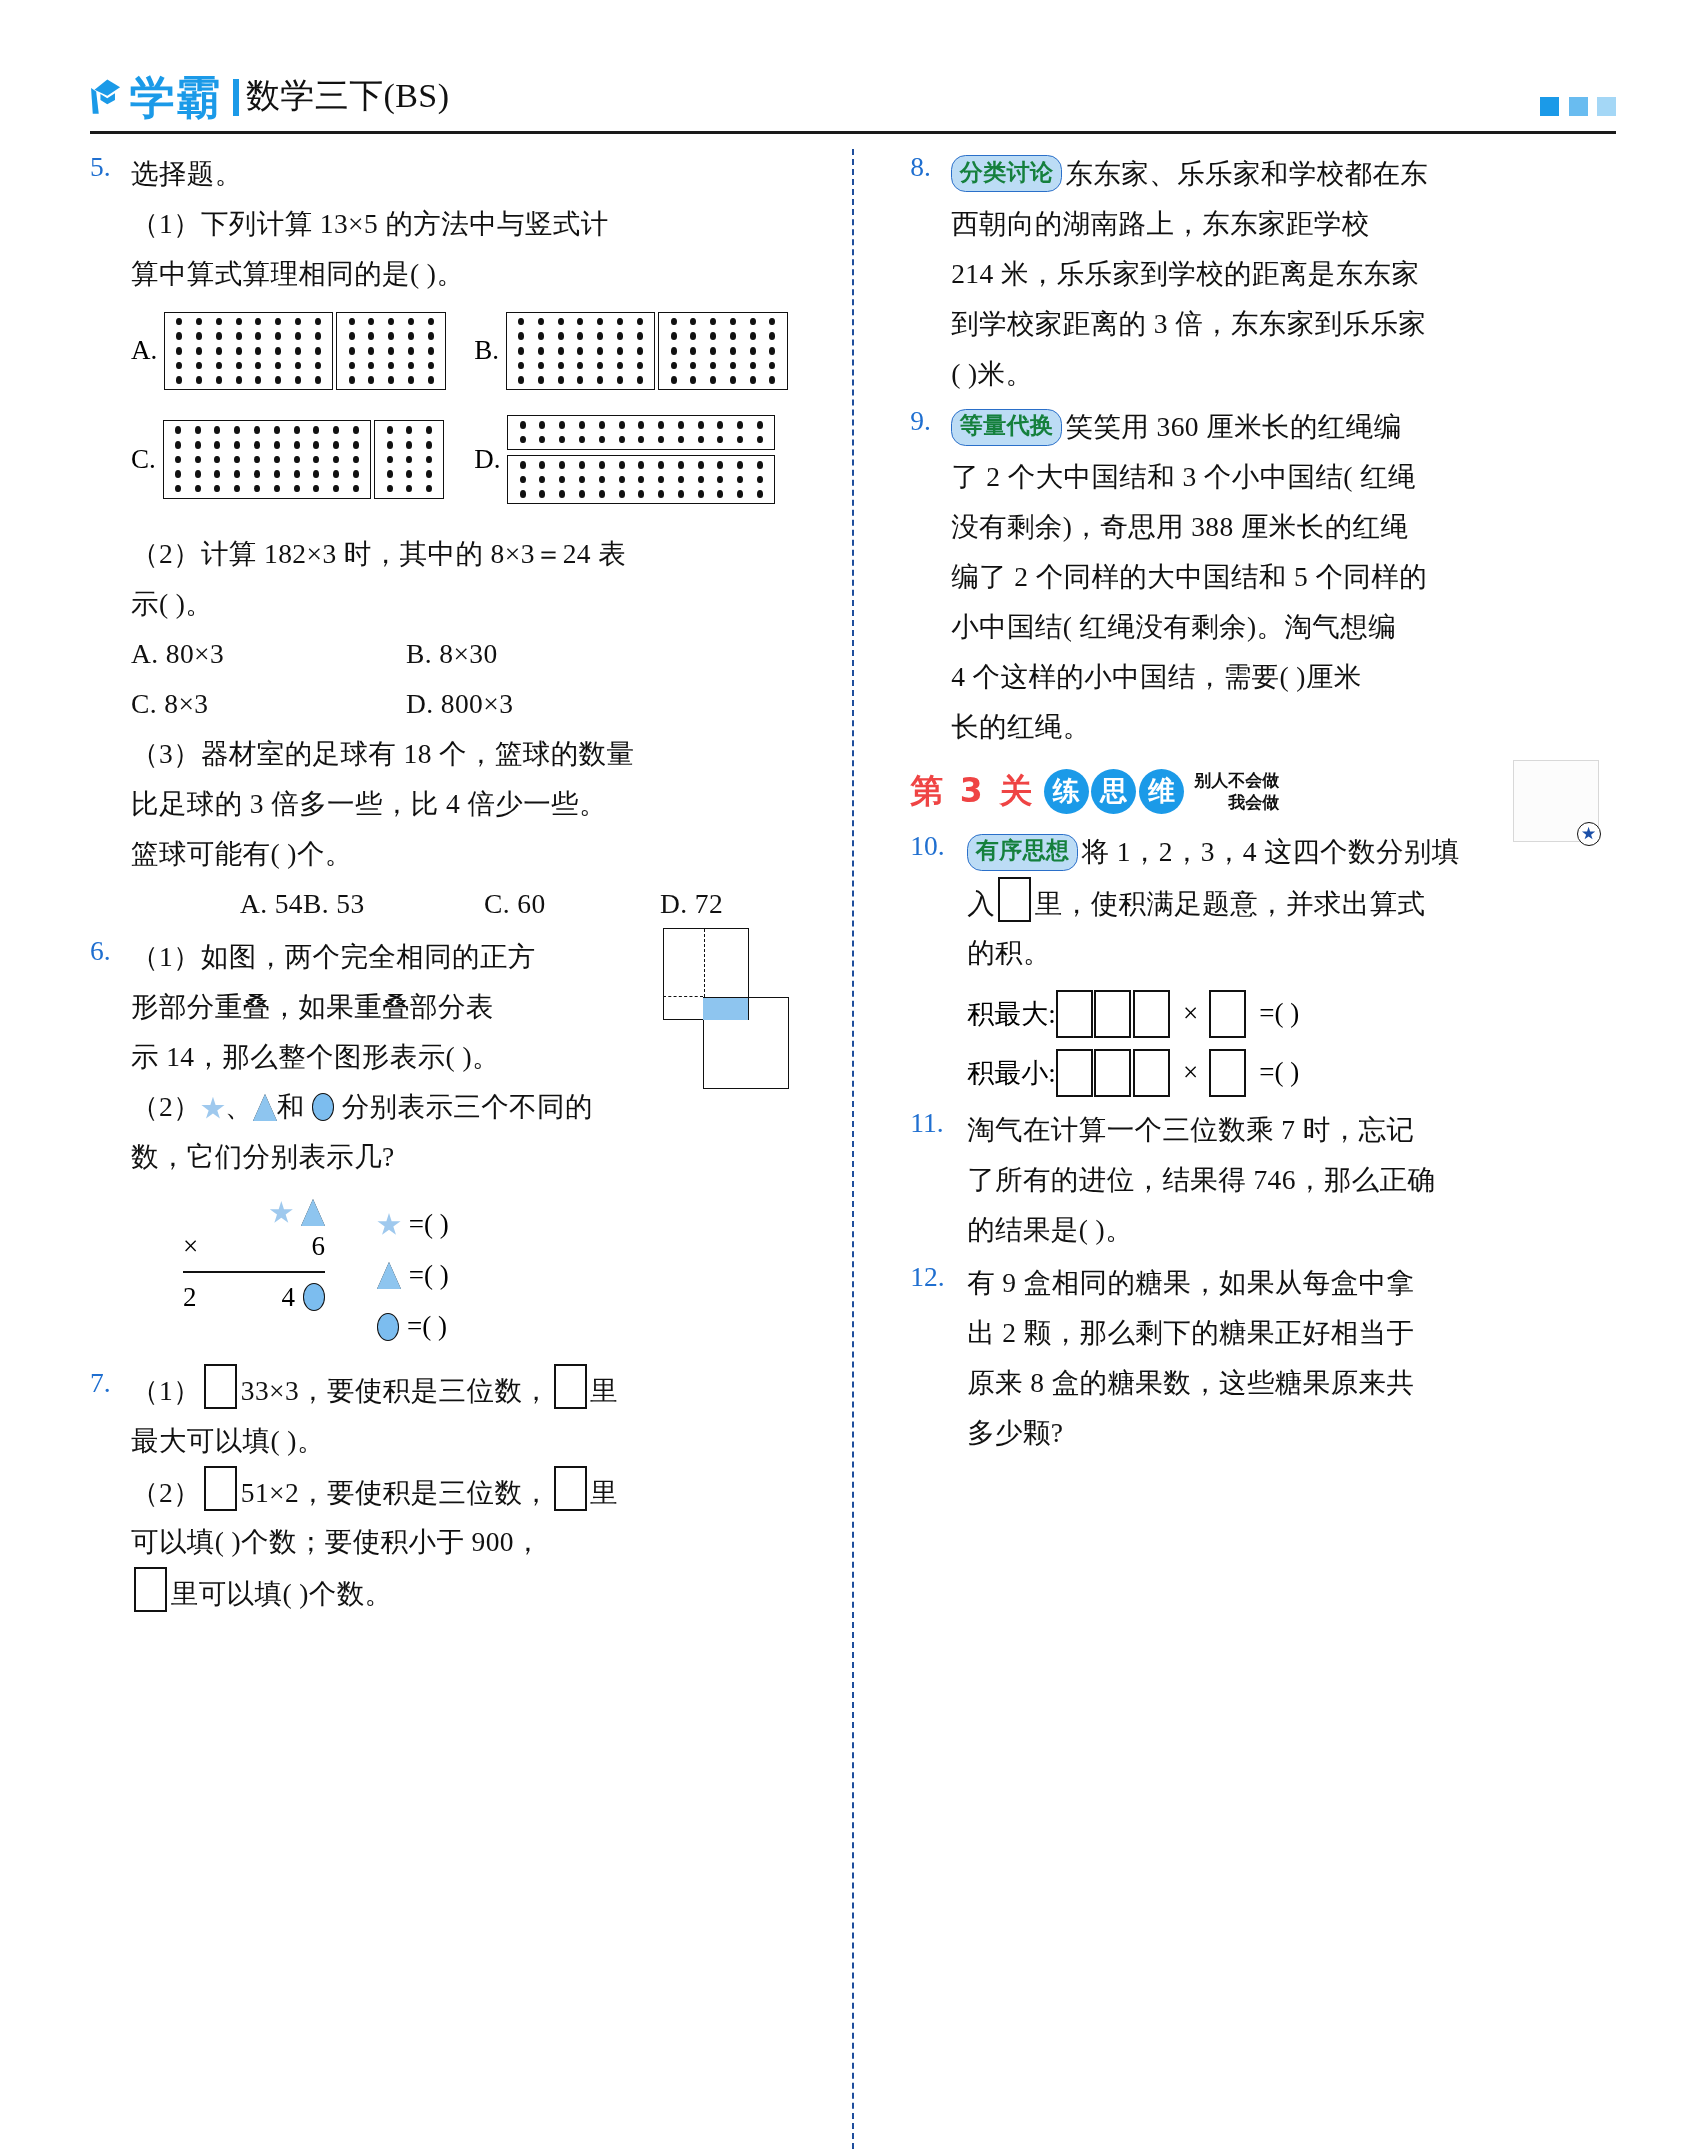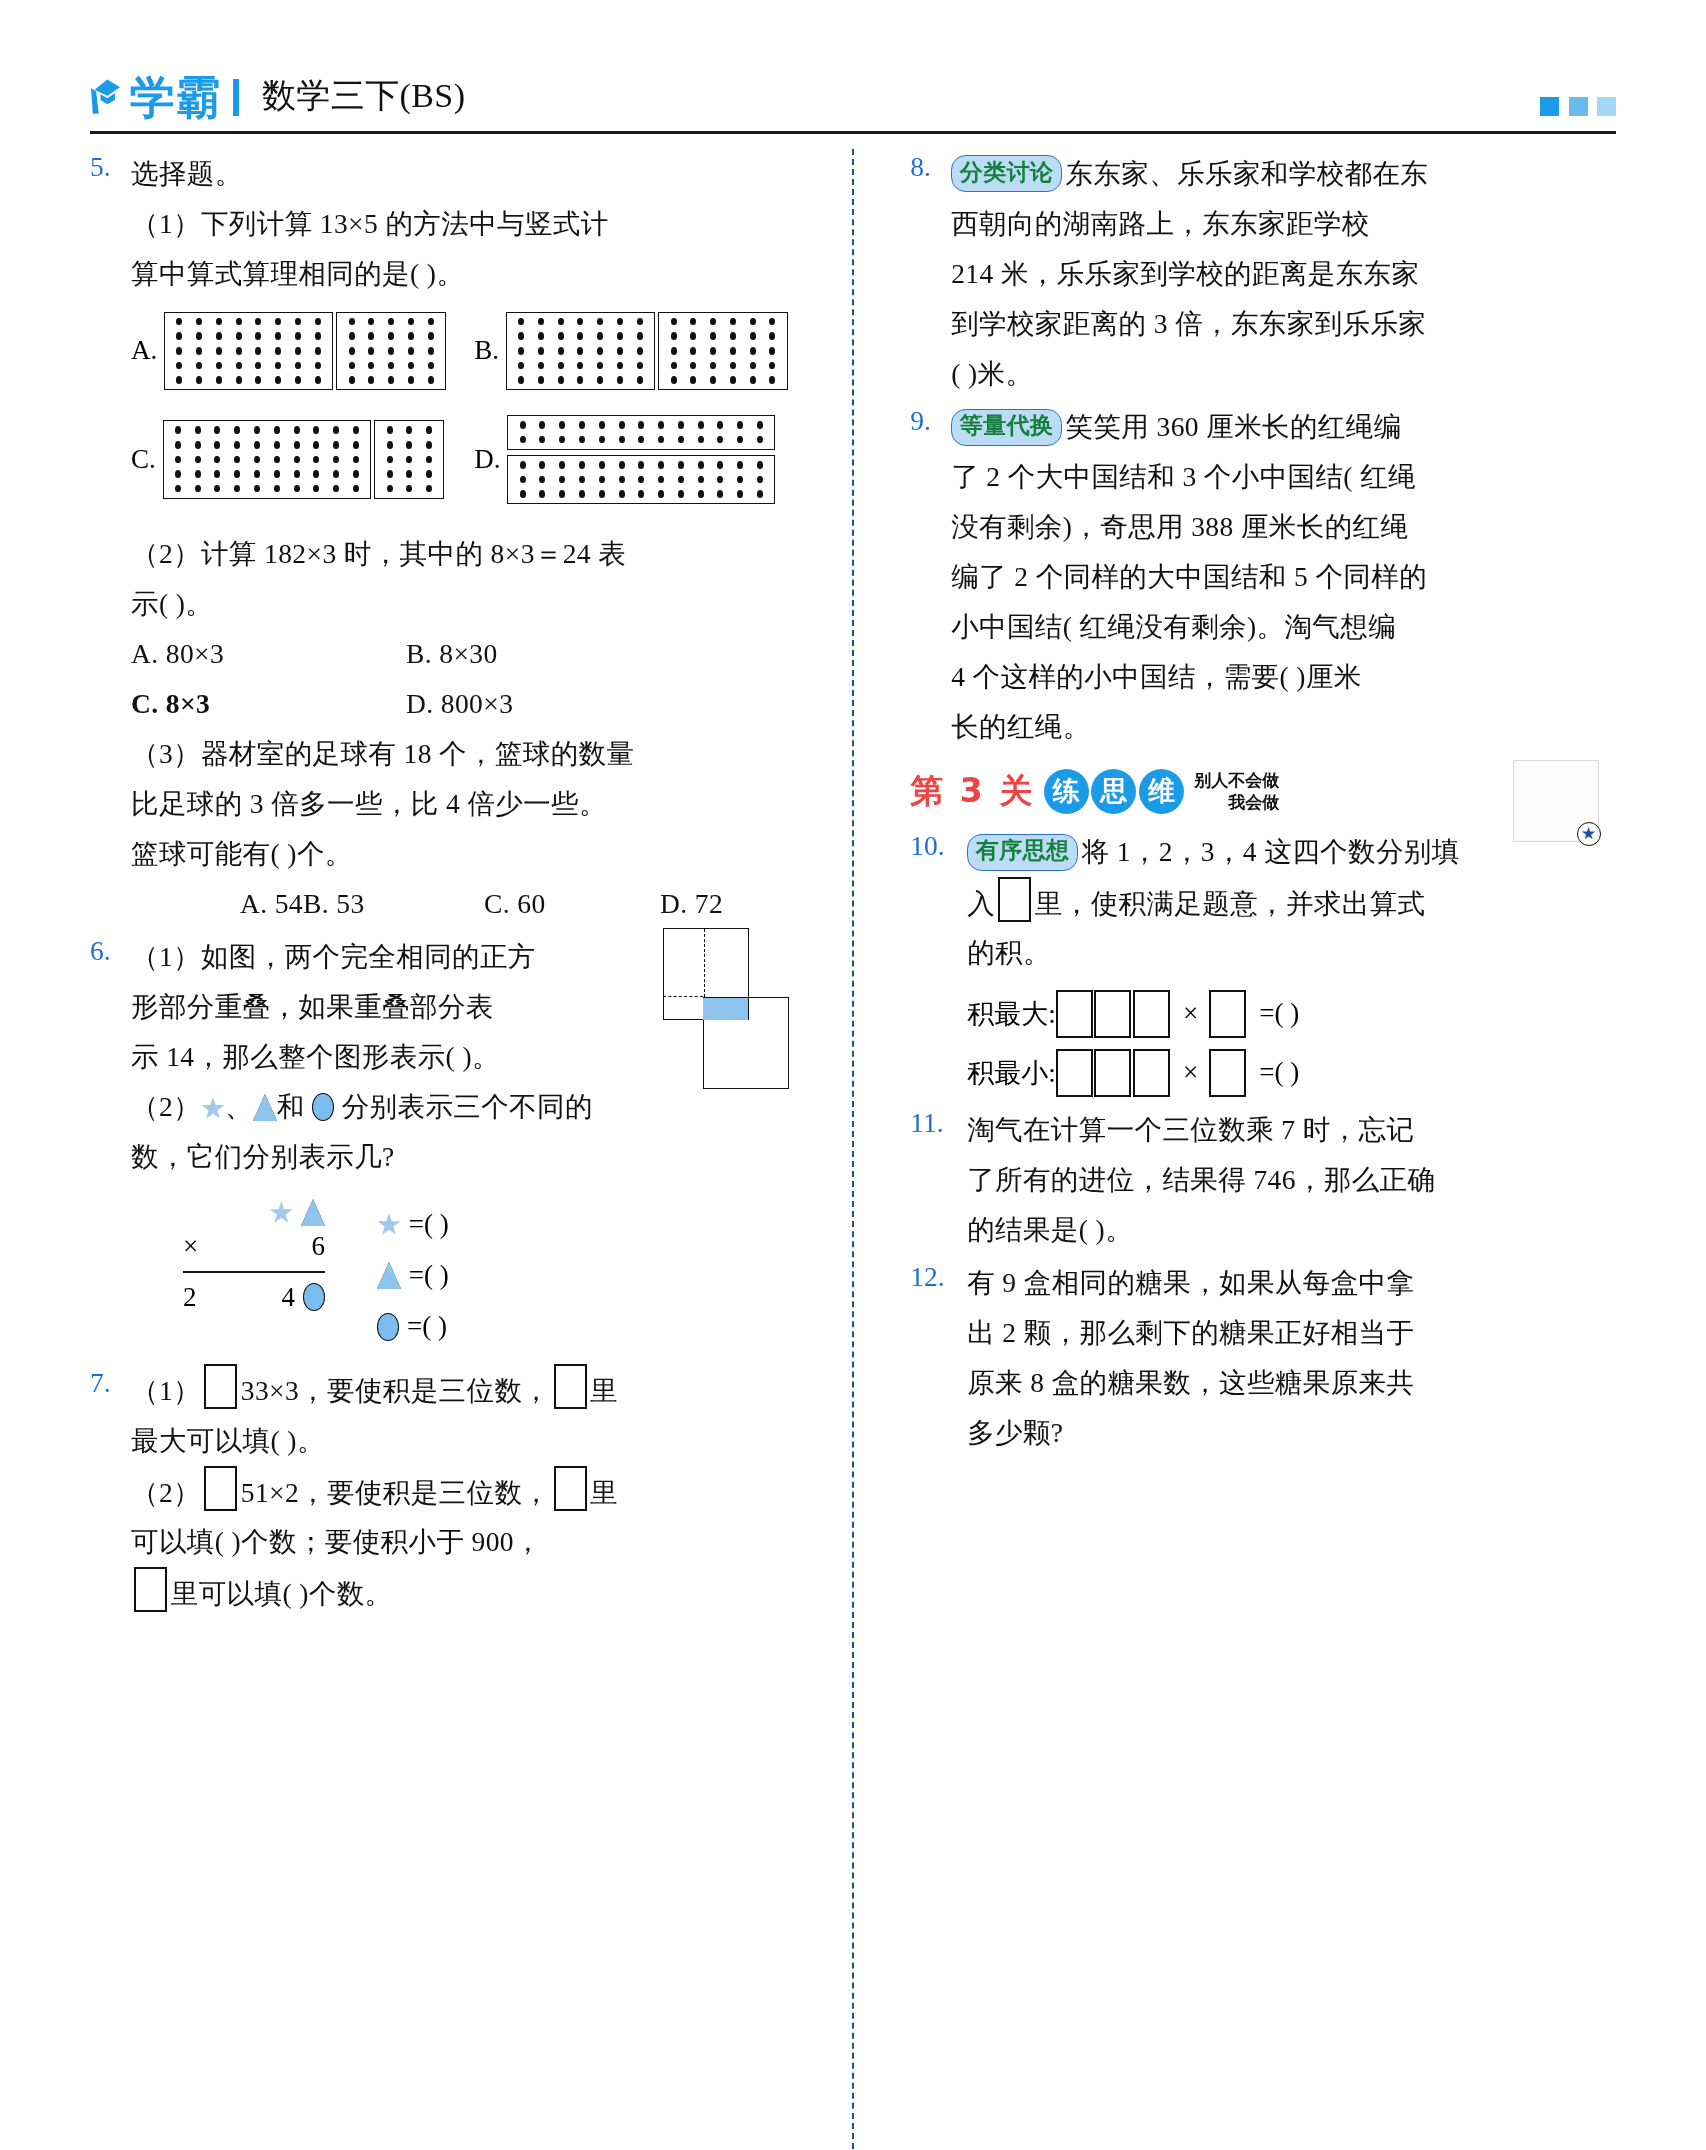--- a/index.html
+++ b/index.html
@@ -16,21 +16,20 @@
     overflow: hidden;
   }
 
   
   .header {
     position: relative;
     height: 86px;
     margin: 45px 90px 0 90px;
     display: flex;
     align-items: flex-end;
-    gap: 16px;
   }
   .logo-wrap { display: flex; align-items: center; gap: 7.7px; padding-bottom: 11.2px; }
   .cap-icon { width: 32px; height: 41px; position: relative; }
   .logo-text {
     font-family: "DejaVu Sans", sans-serif;
     font-size: 45px; font-weight: 700; color: #1b9ae8;
     letter-spacing: 0.9px; line-height: 1;
   }
   .logo-bar { width: 5.6px; height: 37px; background: #1b9ae8; margin: 0 6.9px 0 4.3px; }
   .header-title {
@@ -617,21 +616,21 @@
             </div>
           </div>
 
           <div class="line">（2）计算 182×3 时，其中的 8×3＝24 表</div>
           <div class="line">示(        )。</div>
           <div class="line" style="display:flex;">
             <span style="width:275px;">A. 80×3</span>
             <span>B. 8×30</span>
           </div>
           <div class="line" style="display:flex;">
-            <span style="width:275px;font-weight:bold;">C. 8×3</span>
+            <span style="width:275px;">C. 8×3</span>
             <span>D. 800×3</span>
           </div>
 
           <div class="line">（3）器材室的足球有 18 个，篮球的数量</div>
           <div class="line">比足球的 3 倍多一些，比 4 倍少一些。</div>
           <div class="line">篮球可能有(        )个。</div>
           <div class="line" style="display:flex;">
             <span style="width:172px;text-align:right;">A. 54</span>
             <span style="width:181px;">B. 53</span>
             <span style="width:176px;">C. 60</span>

